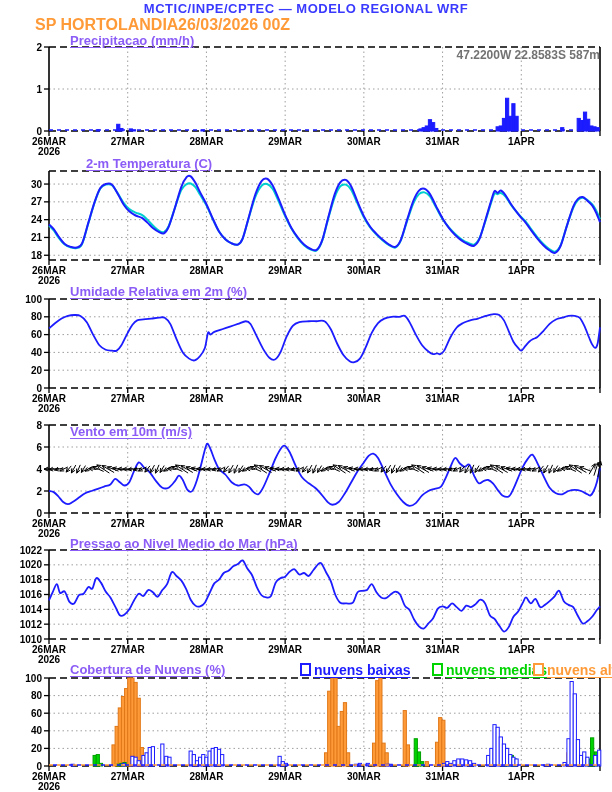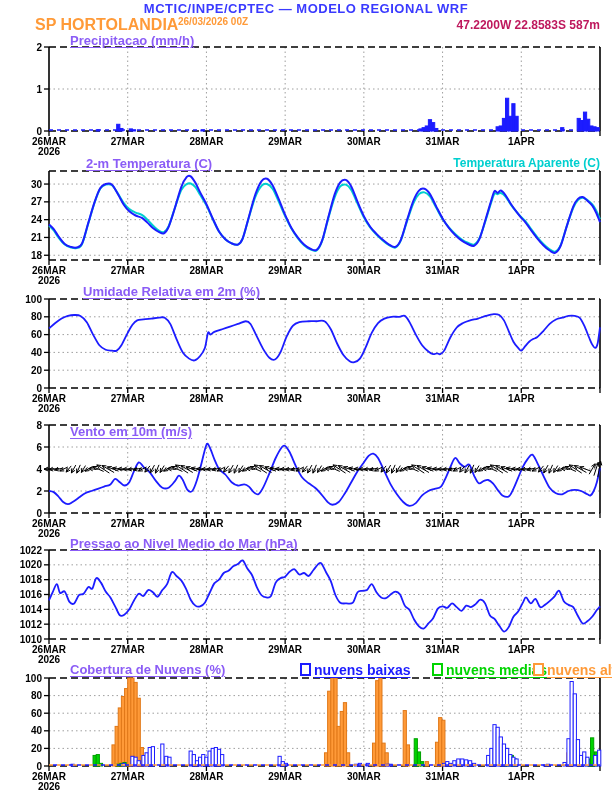--- a/index.html
+++ b/index.html
@@ -1,21 +1,21 @@
 <!DOCTYPE html>
 <html><head>
 <meta charset="utf-8">
 <style>
   html,body{margin:0;padding:0;background:#fff;}
   .page{position:relative;width:612px;height:792px;background:#fff;overflow:hidden;
         font-family:"Liberation Sans",sans-serif;font-weight:bold;}
   .abs{position:absolute;white-space:nowrap;}
   .hdr1{left:0;top:1px;width:612px;text-align:center;font-size:13px;letter-spacing:.5px;}
   .hdr2a{left:35px;top:16px;font-size:16px;}
-  .hdr2b{left:178px;top:16px;font-size:10px;}
+  .hdr2b{left:178px;top:16px;font-size:16px;}
   .ptitle{font-size:13px;color:#8b5cf6;text-decoration:underline;text-underline-offset:2px;}
   .rlabel{font-size:12px;text-align:right;right:12px;}
   .legend-item{font-size:14px;text-decoration:underline;text-underline-offset:2px;}
   .lbox{display:inline-block;width:7px;height:9px;border:2px solid;background:#fff;
         margin-right:3px;vertical-align:-1px;text-decoration:none;}
   svg{position:absolute;left:0;top:0;}
 </style>
 </head>
 <body>
 
@@ -779,26 +779,25 @@
         <line x1="49" y1="765" x2="600" y2="765" stroke="#ff9a38" stroke-width="1.6" stroke-dasharray="4 4" stroke-dashoffset="0"></line>
         <line x1="49" y1="765" x2="600" y2="765" stroke="#1c1cff" stroke-width="1.6" stroke-dasharray="4 4" stroke-dashoffset="4"></line>
       </g>
     </svg>
 
   <div class="abs hdr1" style="color: rgb(58, 58, 255);">MCTIC/INPE/CPTEC — MODELO REGIONAL WRF</div>
   <div class="abs hdr2a" style="color: rgb(255, 154, 56);">SP HORTOLANDIA</div>
   <div class="abs hdr2b" style="color: rgb(255, 154, 56);">26/03/2026 00Z</div>
 
   <div class="abs ptitle" style="left:70px;top:33px">Precipitacao (mm/h)</div>
-  <div class="abs rlabel" style="top: 18px; color: #be185d;">47.2200W 22.8583S 587m</div>
+  <div class="abs rlabel" style="top: 48px; color: #737373;">47.2200W 22.8583S 587m</div>
 
   <div class="abs ptitle" style="left:86px;top:156px">2-m Temperatura (C)</div>
-  <div class="abs rlabel" style="top: 156px; color: rgb(0, 207, 207);">Temperatura Aparente (C)</div>
 
-  <div class="abs ptitle" style="left:83px;top:284px">Umidade Relativa em 2m (%)</div>
+  <div class="abs ptitle" style="left:70px;top:284px">Umidade Relativa em 2m (%)</div>
   <div class="abs ptitle" style="left:70px;top:424px">Vento em 10m (m/s)</div>
   <div class="abs ptitle" style="left:70px;top:662px">Cobertura de Nuvens (%)</div>
   <div class="abs ptitle" style="left:70px;top:536px">Pressao ao Nivel Medio do Mar (hPa)</div>
 
   <div class="abs legend-item" style="left: 300px; top: 662px; color: rgb(28, 28, 255);"><span class="lbox" style="border-color: rgb(28, 28, 255);"></span><span>nuvens baixas</span></div>
   <div class="abs legend-item" style="left: 432px; top: 662px; color: rgb(0, 212, 0);"><span class="lbox" style="border-color: rgb(0, 212, 0);"></span><span>nuvens medias</span></div>
   <div class="abs legend-item" style="left: 533px; top: 662px; color: rgb(255, 154, 56);"><span class="lbox" style="border-color: rgb(255, 154, 56);"></span><span>nuvens altas</span></div>
 
 </div>
 

